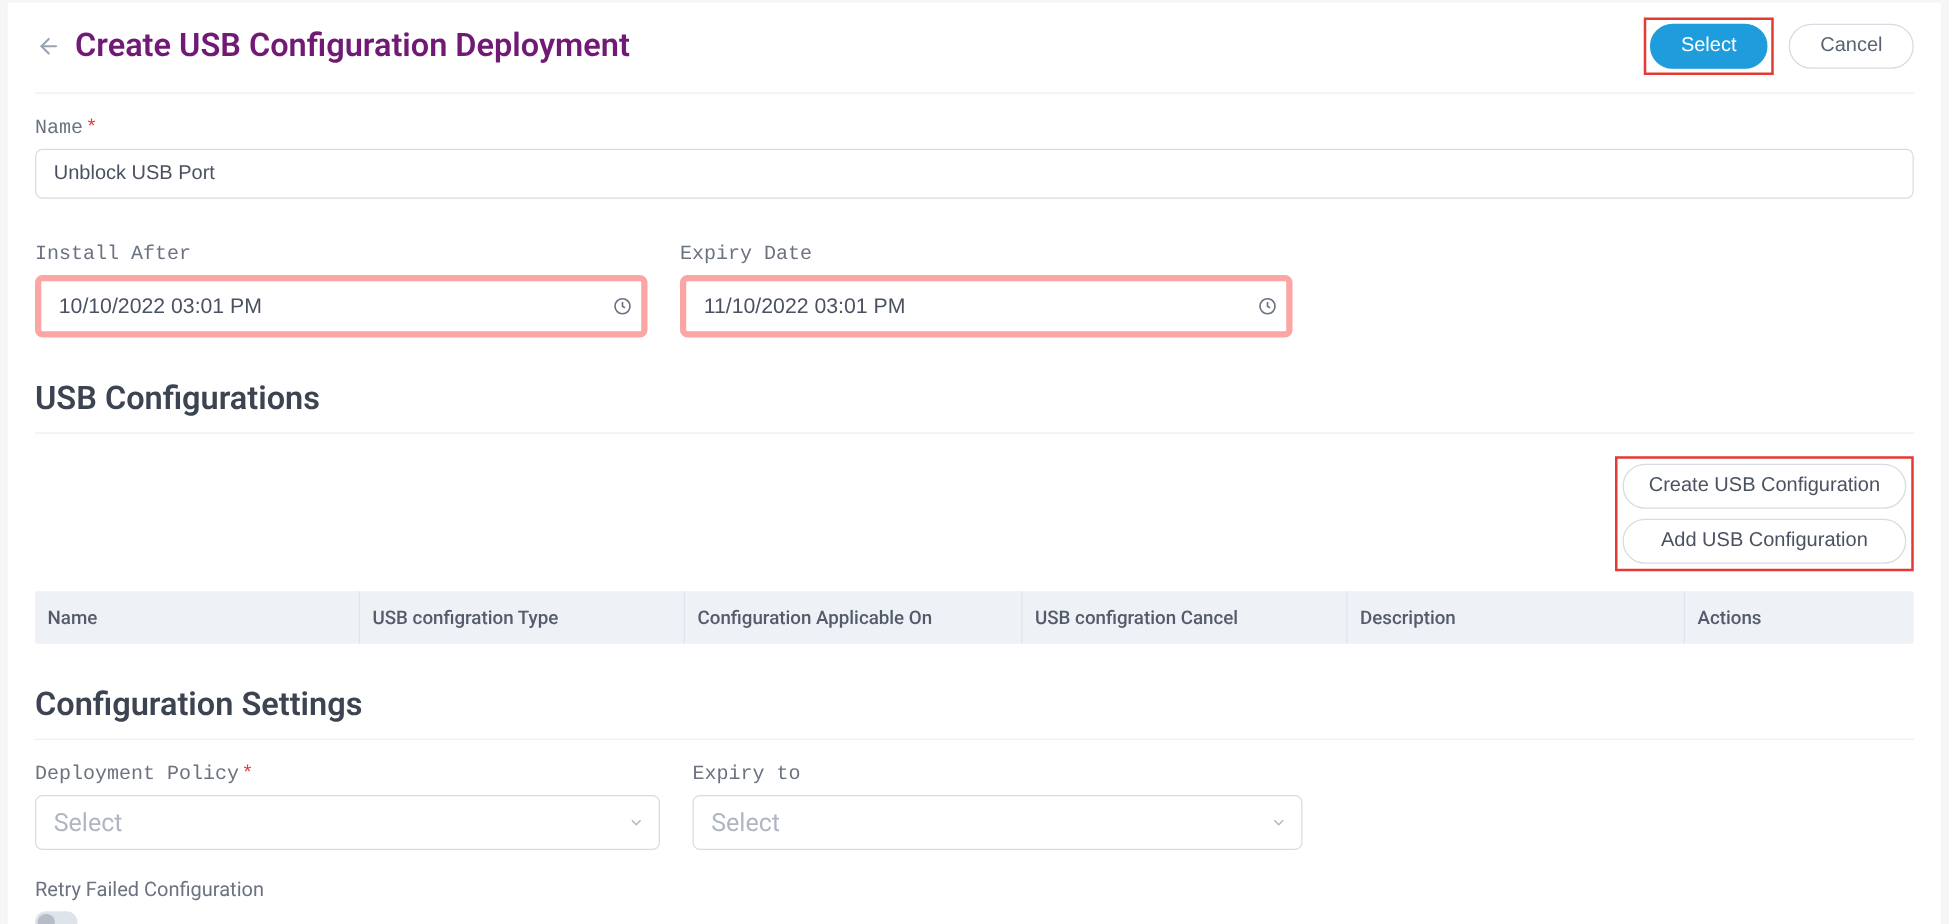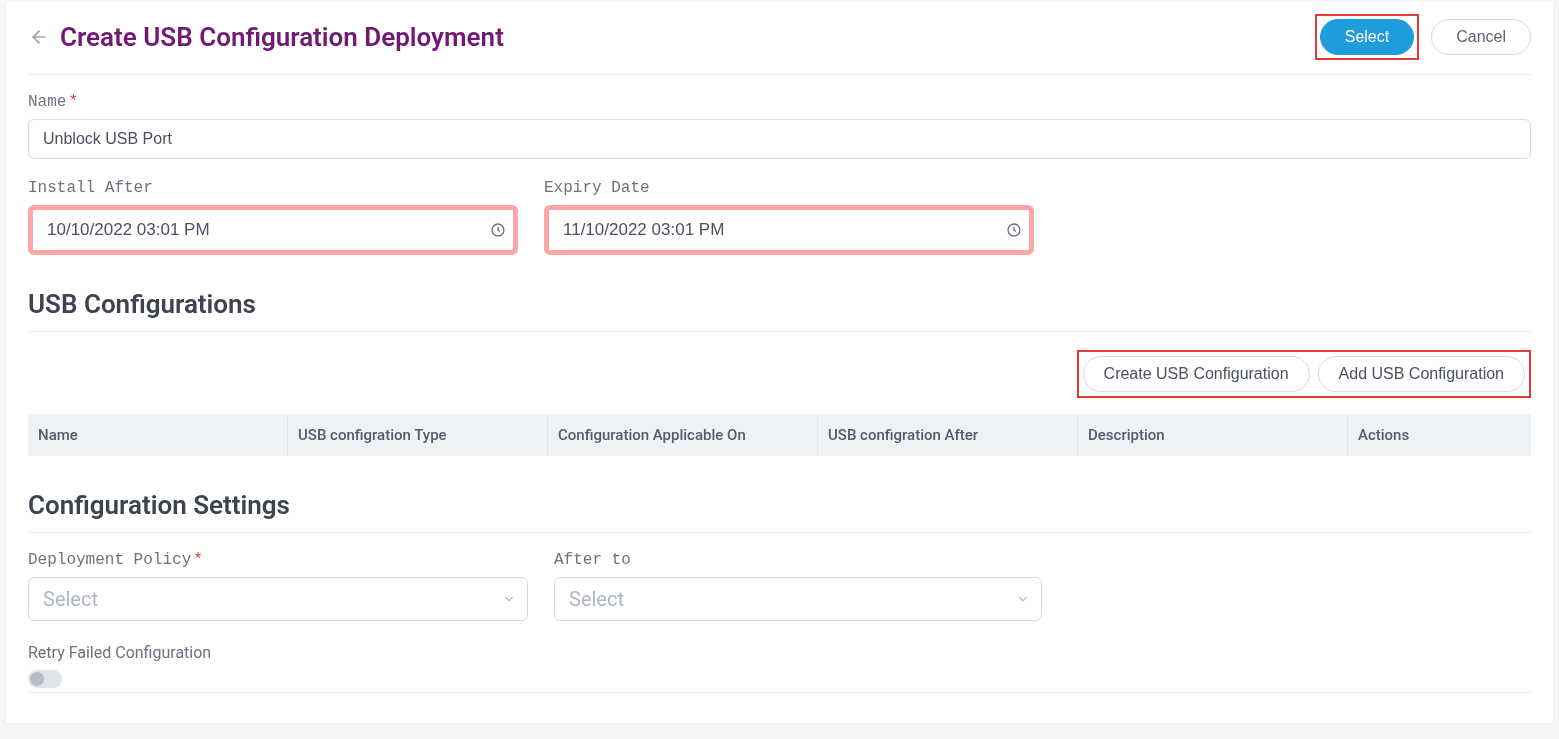--- a/index.html
+++ b/index.html
@@ -78,21 +78,21 @@
     border: 1px solid #d7dbe3;
     border-radius: 6px;
     padding: 10px 14px;
     font-size: 16px;
     color: #4a5160;
     background: #fff;
   }
   .row-2 {
     display: flex;
     gap: 26px;
-    margin-top: 20px;
+    margin-top: 35px;
   }
   .col-half { width: 490px; }
   .date-wrap {
     position: relative;
   }
   .date-input {
     width: 100%;
     border: 5px solid #fca5a5;
     border-radius: 6px;
     padding: 10px 40px 10px 14px;
@@ -113,21 +113,21 @@
     color: #3d4451;
     margin-top: 34px;
     padding-bottom: 12px;
     border-bottom: 1px solid #eceef2;
   }
   .config-btn-row {
     display: flex;
     justify-content: flex-end;
     margin: 18px 0 16px 0;
   }
-  .config-btn-row .highlight-box-red { gap: 8px; padding: 4px; }
+  .config-btn-row .highlight-box-red { gap: 8px; padding: 4px; flex-direction: column; }
   .btn-outline {
     border-radius: 22px;
     border: 1px solid #d7dbe3;
     background: #fff;
     color: #4a5160;
     font-size: 16px;
     padding: 8px 20px;
     cursor: pointer;
   }
   .table-head {
@@ -262,21 +262,21 @@
     <span class="highlight-box-red">
       <button class="btn-outline">Create USB Configuration</button>
       <button class="btn-outline">Add USB Configuration</button>
     </span>
   </div>
 
   <div class="table-head">
     <div class="th th-name">Name</div>
     <div class="th th-type">USB configration Type</div>
     <div class="th th-applicable">Configuration Applicable On</div>
-    <div class="th th-action">USB configration After</div>
+    <div class="th th-action">USB configration Cancel</div>
     <div class="th th-desc">Description</div>
     <div class="th th-actions">Actions</div>
   </div>
 
   <div class="section-heading">Configuration Settings</div>
 
   <div class="settings-row">
     <div>
       <label class="field-label">
         <span>Deployment Policy</span><span class="req">*</span>
@@ -284,21 +284,21 @@
       <div class="select-wrap">
         <div class="select-box">Select</div>
         <span class="chev-down">
           <svg viewBox="0 0 24 24" width="14" height="14" fill="none" stroke="currentColor" stroke-width="2">
               <polyline points="6 9 12 15 18 9"></polyline>
             </svg>
         </span>
       </div>
     </div>
     <div>
-      <label class="field-label">After to</label>
+      <label class="field-label">Expiry to</label>
       <div class="select-wrap" style="width:488px">
         <div class="select-box">Select</div>
         <span class="chev-down">
           <svg viewBox="0 0 24 24" width="14" height="14" fill="none" stroke="currentColor" stroke-width="2">
               <polyline points="6 9 12 15 18 9"></polyline>
             </svg>
         </span>
       </div>
     </div>
   </div>

